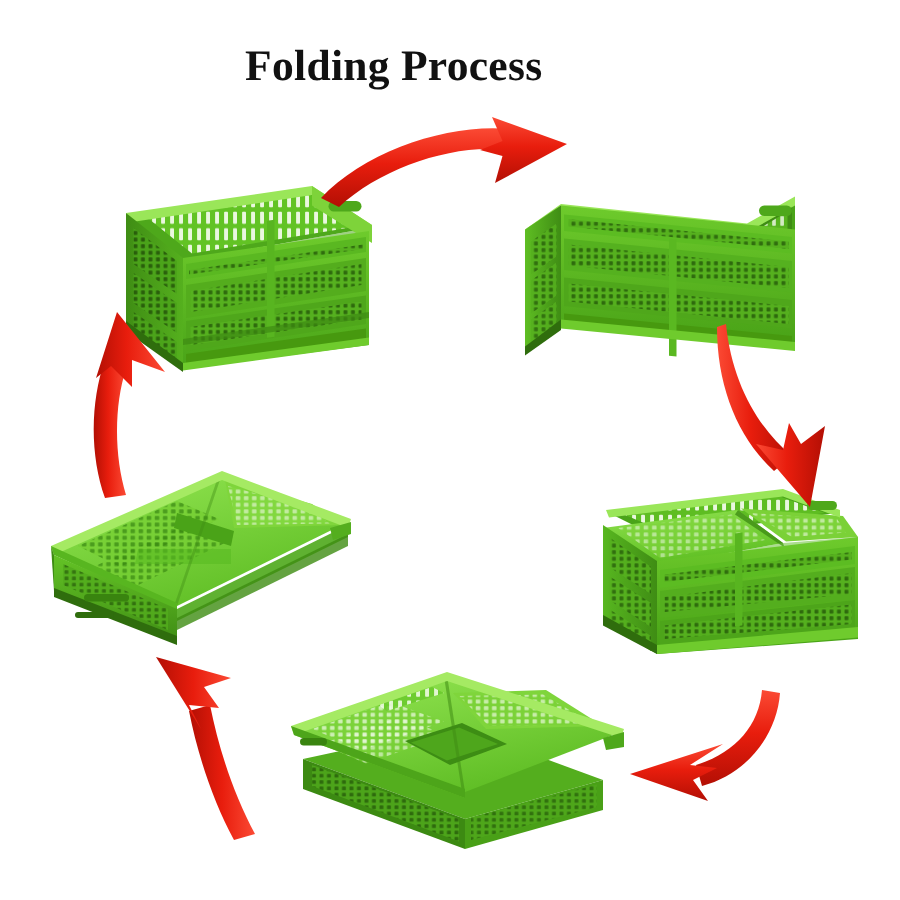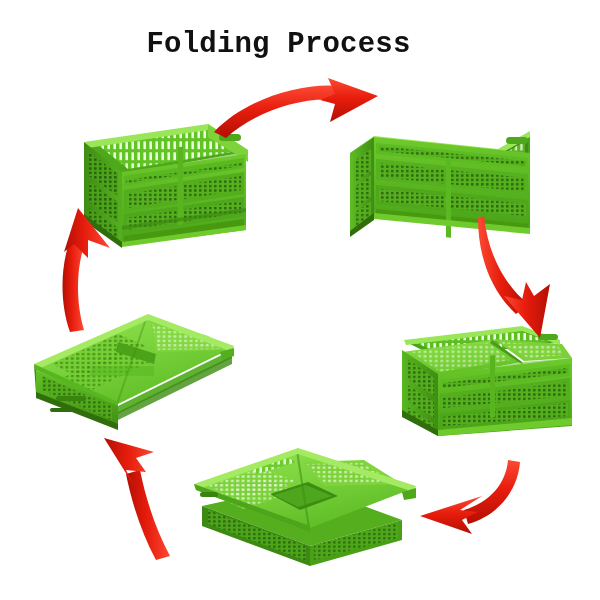--- a/index.html
+++ b/index.html
@@ -14,26 +14,25 @@
     background: #ffffff;
     overflow: hidden;
     font-family: "Liberation Sans", sans-serif;
   }
   #title {
     position: absolute;
     left: 0;
     top: 28px;
     width: 525px;
     text-align: center;
-    font-family: Liberation Mono, monospace;
+    font-family: Liberation Serif, serif;
     font-weight: bold;
     font-size: 29px;
     color: #111111;
     letter-spacing: 0.2px;
-    padding-left: 16px;
   }
   .crate {
     position: absolute;
   }
   .arrow {
     position: absolute;
   }
   svg { display: block; overflow: visible; }
 </style>
 </head>

